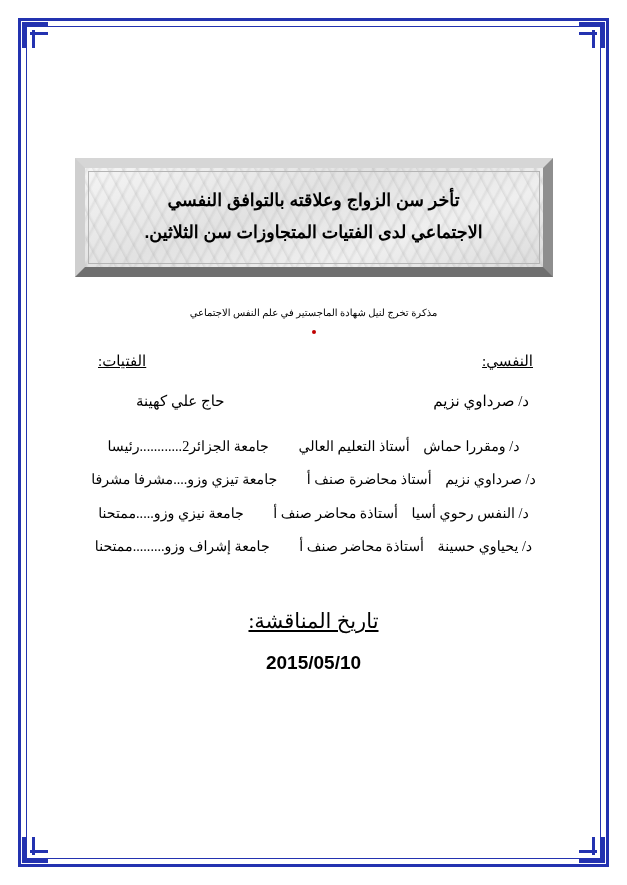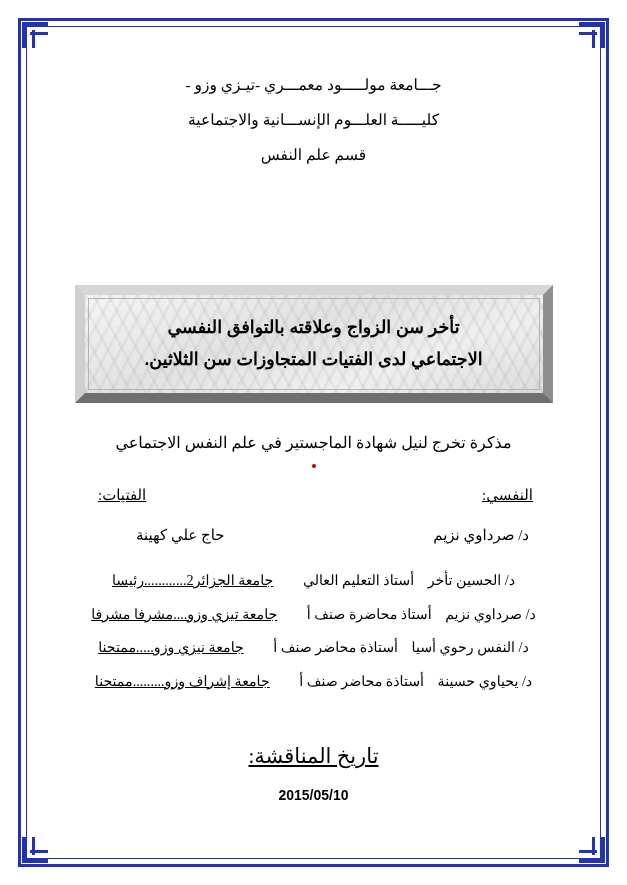--- a/index.html
+++ b/index.html
@@ -98,21 +98,21 @@
   .title-text {
     font-family: "Liberation Sans", sans-serif;
     font-weight: bold;
     font-size: 17.5px;
     line-height: 1.85;
     color: #000;
   }
 
   .subtitle {
     margin-top: 30px;
-    font-size: 16px;
+    font-size: 10px;
     color: #000;
   }
   .red-dot {
     width: 4px; height: 4px;
     background: #c00000;
     border-radius: 50%;
     margin: 12px auto 0 auto;
   }
 
   
@@ -140,32 +140,32 @@
     margin-top: 20px;
     font-size: 14.2px;
     line-height: 2.35;
   }
   .jury .line {
     display: block;
     white-space: nowrap;
   }
   .jury .line .nm { display: inline-block; }
   .jury .line .rk { display: inline-block; padding-right: 10px; }
-  .jury .line .un { display: inline-block; padding-right: 26px; text-decoration: underline; }
+  .jury .line .un { display: inline-block; padding-right: 26px; }
 
   .date-label {
     margin-top: 46px;
     font-size: 21px;
     text-decoration: underline;
   }
   .date-value {
     margin-top: 18px;
     font-family: "Liberation Sans", sans-serif;
     font-weight: bold;
-    font-size: 14px;
+    font-size: 19px;
     direction: ltr;
   }
 </style>
 </head>
 <body>
 
 <div class="page">
 
   <div class="frame-outer"></div>
   <div class="frame-inner"></div>
@@ -190,25 +190,20 @@
   </div>
   <div class="corner br">
     <i class="h1"></i>
       <i class="v1"></i>
       <i class="h2"></i>
       <i class="v2"></i>
   </div>
 
   <div class="content">
 
-    <div class="uni-block">
-      <div>جـــامعة مولـــــود معمـــري -تيـزي وزو -</div>
-      <div>كليـــــة العلـــوم الإنســـانية والاجتماعية</div>
-      <div>قسم علم النفس</div>
-    </div>
 
     <div class="title-wrap">
       <div class="title-box">
         <span class="inner-line"></span>
         <div class="title-text">تأخر سن الزواج وعلاقته بالتوافق النفسي</div>
         <div class="title-text">الاجتماعي لدى الفتيات المتجاوزات سن الثلاثين.</div>
       </div>
     </div>
 
     <div class="subtitle">مذكرة تخرج لنيل شهادة الماجستير في علم النفس الاجتماعي</div>
@@ -219,21 +214,21 @@
       <span>الفتيات:</span>
     </div>
 
     <div class="names-row">
       <span>د/ صرداوي نزيم</span>
       <span>حاج علي كهينة</span>
     </div>
 
     <div class="jury">
       <span class="line">
-        <span class="nm">د/ الحسين تأخر</span>
+        <span class="nm">د/ ومقررا حماش</span>
         <span class="rk">أستاذ التعليم العالي</span>
         <span class="un">جامعة الجزائر2............رئيسا</span>
       </span>
       <span class="line">
         <span class="nm">د/ صرداوي نزيم</span>
         <span class="rk">أستاذ محاضرة صنف أ</span>
         <span class="un">جامعة تيزي وزو....مشرفا مشرفا</span>
       </span>
       <span class="line">
         <span class="nm">د/ النفس رحوي أسيا</span>

